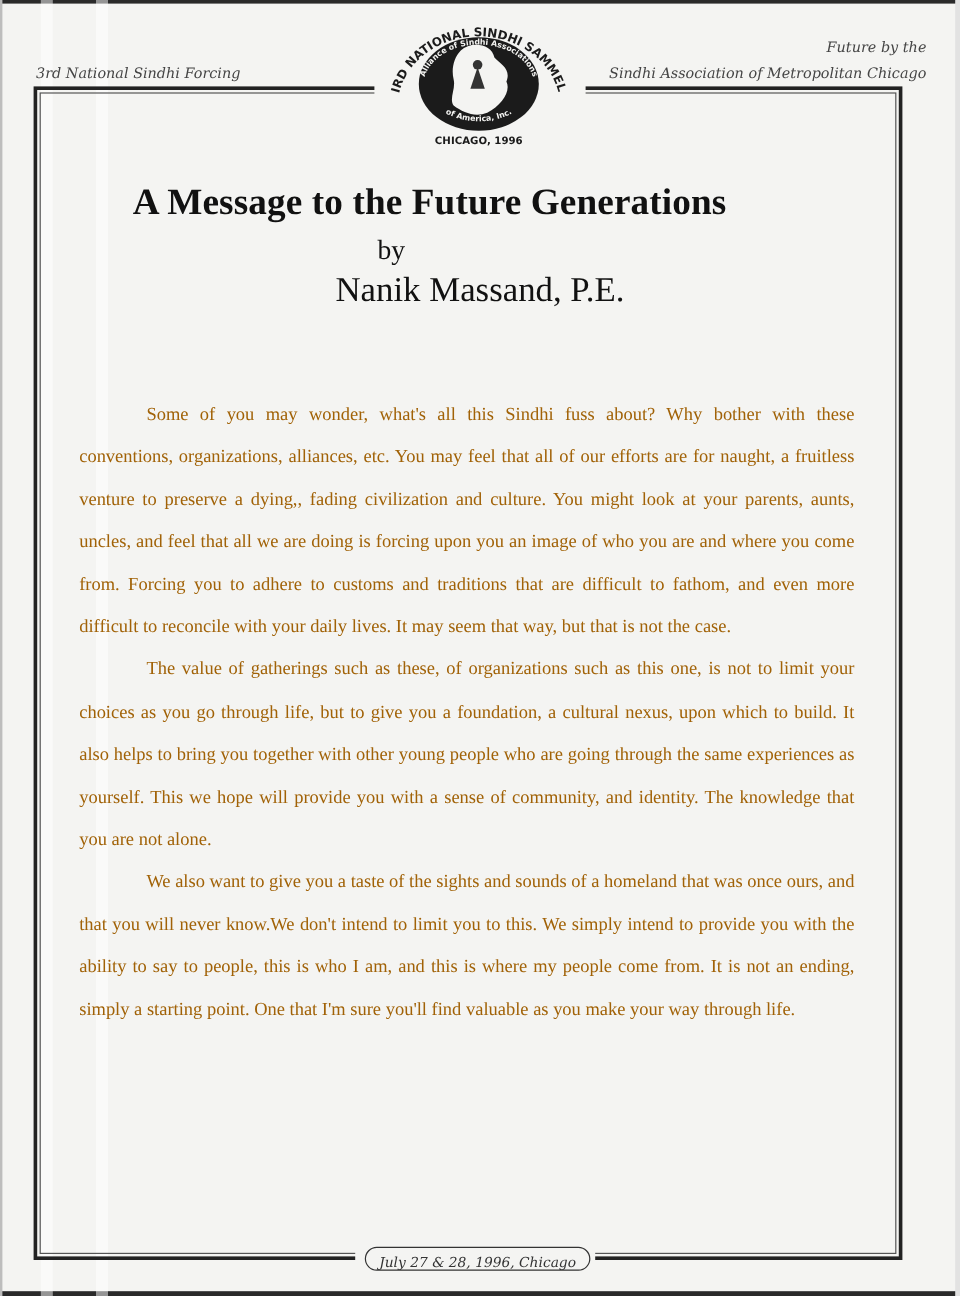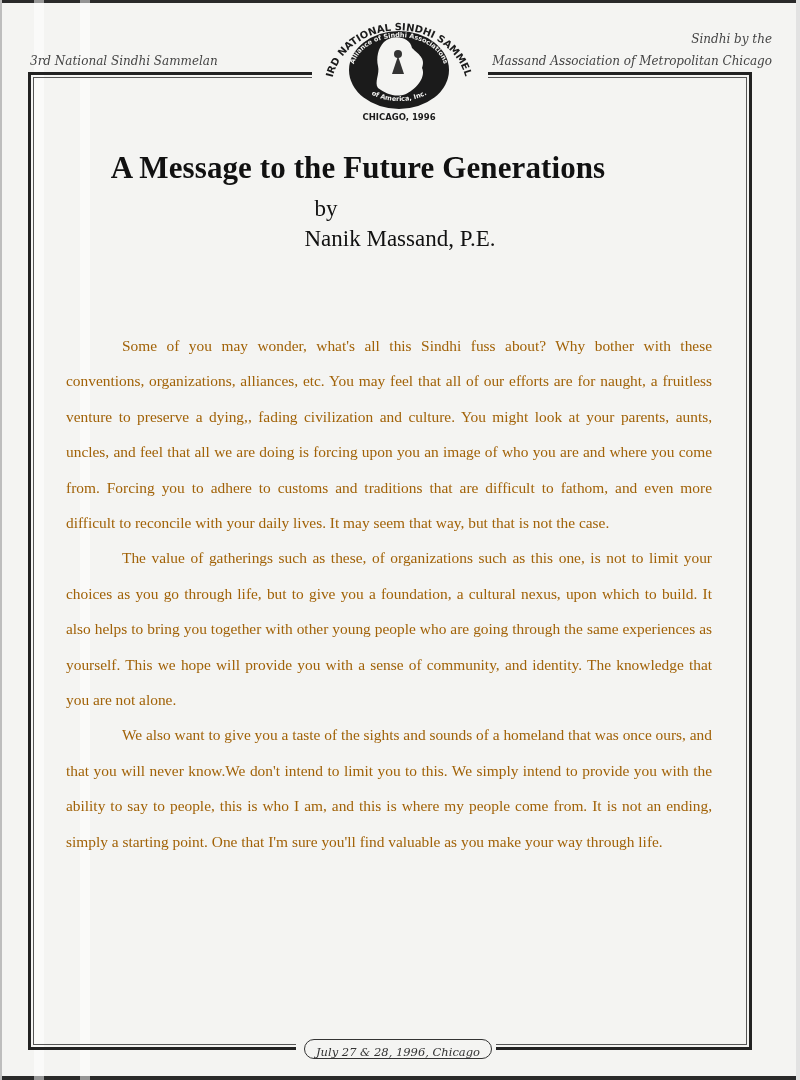--- a/index.html
+++ b/index.html
@@ -58,42 +58,42 @@
     position: absolute; left: 0; width: 716px; top: 150px; text-align: center;
     font-family: "Liberation Serif", serif; font-weight: bold;
     font-size: 31px; color: #111; letter-spacing: 0.1px;
   }
   .byline {
     position: absolute; left: 0; width: 652px; top: 196px; text-align: center;
     font-size: 23px; color: #111;
   }
   .author {
     position: absolute; left: 0; width: 800px; top: 226px; text-align: center;
-    font-size: 23px; color: #111;
+    font-size: 29px; color: #111;
   }
   .body-text {
     position: absolute; left: 66px; width: 646px; top: 328px;
     font-size: 15.4px; line-height: 35.4px; text-align: justify; color: #a16207;
   }
   .body-text p { margin: 0; text-indent: 56px; }
 </style>
 </head>
 <body>
 
 <div class="scan-top"></div>
 <div class="scan-bottom"></div>
 <div class="scan-left"></div>
 <div class="scan-right"></div>
 <div class="stripe" style="left:34px"></div>
 <div class="stripe" style="left:80px"></div>
 
-<div class="hdr-left">3rd National Sindhi Sammelan</div>
+<div class="hdr-left">3rd National Sindhi Forcing</div>
 <div class="hdr-right">
-  <div>Sindhi by the</div>
-  <div>Massand Association of Metropolitan Chicago</div>
+  <div>Future by the</div>
+  <div>Sindhi Association of Metropolitan Chicago</div>
 </div>
 
 <div class="frame">
   <div class="frame-inner"></div>
 </div>
 <div class="logo-gap"></div>
 
 <svg class="logo" viewBox="0 0 170 124" xmlns="http://www.w3.org/2000/svg">
   <defs>
     <path id="outerArc" d="M 18 78 A 68 60 0 0 1 152 78"></path>

